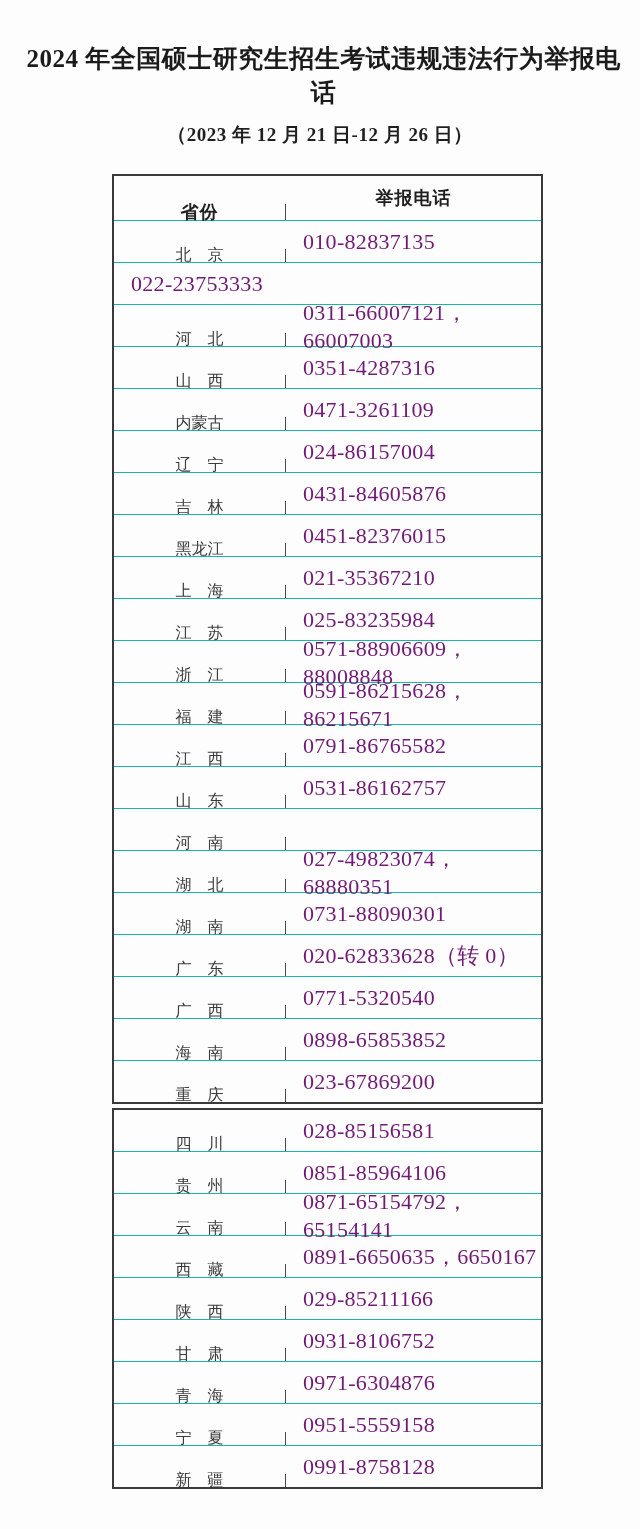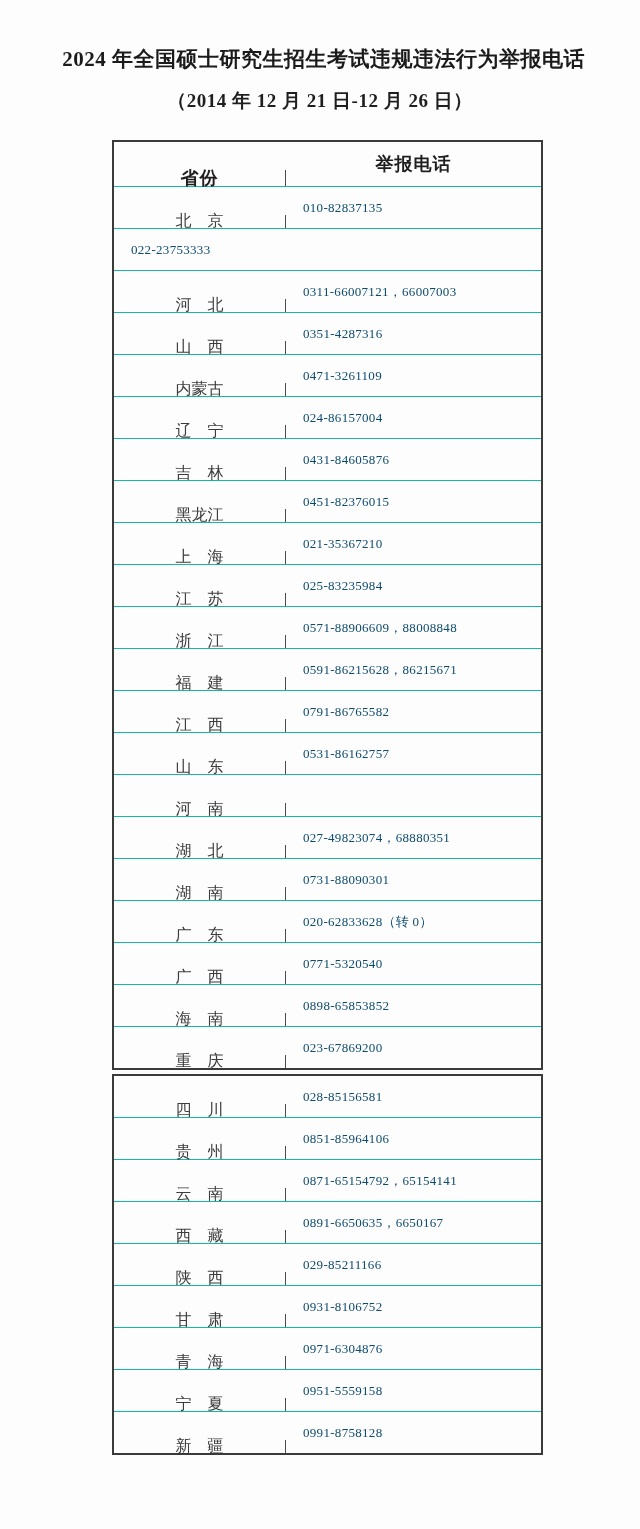--- a/index.html
+++ b/index.html
@@ -16,21 +16,21 @@
   }
   .doc {
     width: 640px;
     height: 1529px;
     position: relative;
   }
   .page-title {
     margin: 0;
     padding: 42px 11px 0 18px;
     text-align: center;
-    font-size: 21px;
+    font-size: 25px;
     font-weight: bold;
     color: #1b1b1b;
     letter-spacing: 0.5px;
     line-height: 34px;
   }
   .page-subtitle {
     margin: 12px 0 0 0;
     text-align: center;
     font-size: 19px;
     font-weight: bold;
@@ -70,41 +70,41 @@
     justify-content: center;
     font-size: 16px;
     color: #3c3c3c;
     text-align: center;
     margin-top: 28px;
   }
   .c2 {
     flex: 1;
     justify-content: flex-start;
     padding-left: 17px;
-    font-size: 13px;
-    color: #0c4a6e;
+    font-size: 22px;
+    color: #701a75;
     letter-spacing: 0.3px;
   }
   .th.c1, .th.c2 {
     font-weight: bold;
     font-size: 18px;
     color: #1f1f1f;
     letter-spacing: 1px;
   }
   .th.c2 {
     justify-content: center;
     padding-left: 0;
   }
 </style>
 </head>
 <body>
 
 <div class="doc">
   <h1 class="page-title">2024 年全国硕士研究生招生考试违规违法行为举报电话</h1>
-  <h2 class="page-subtitle">（2014 年 12 月 21 日-12 月 26 日）</h2>
+  <h2 class="page-subtitle">（2023 年 12 月 21 日-12 月 26 日）</h2>
 
   <div class="table-wrap">
     <div class="section" id="section-1">
       <div class="row header-row">
         <div class="cell c1 th">省份</div>
         <div class="cell c2 th">举报电话</div>
       </div>
     <div class="row">
           <div class="cell c1">北　京</div>
           <div class="cell c2">010-82837135</div>

